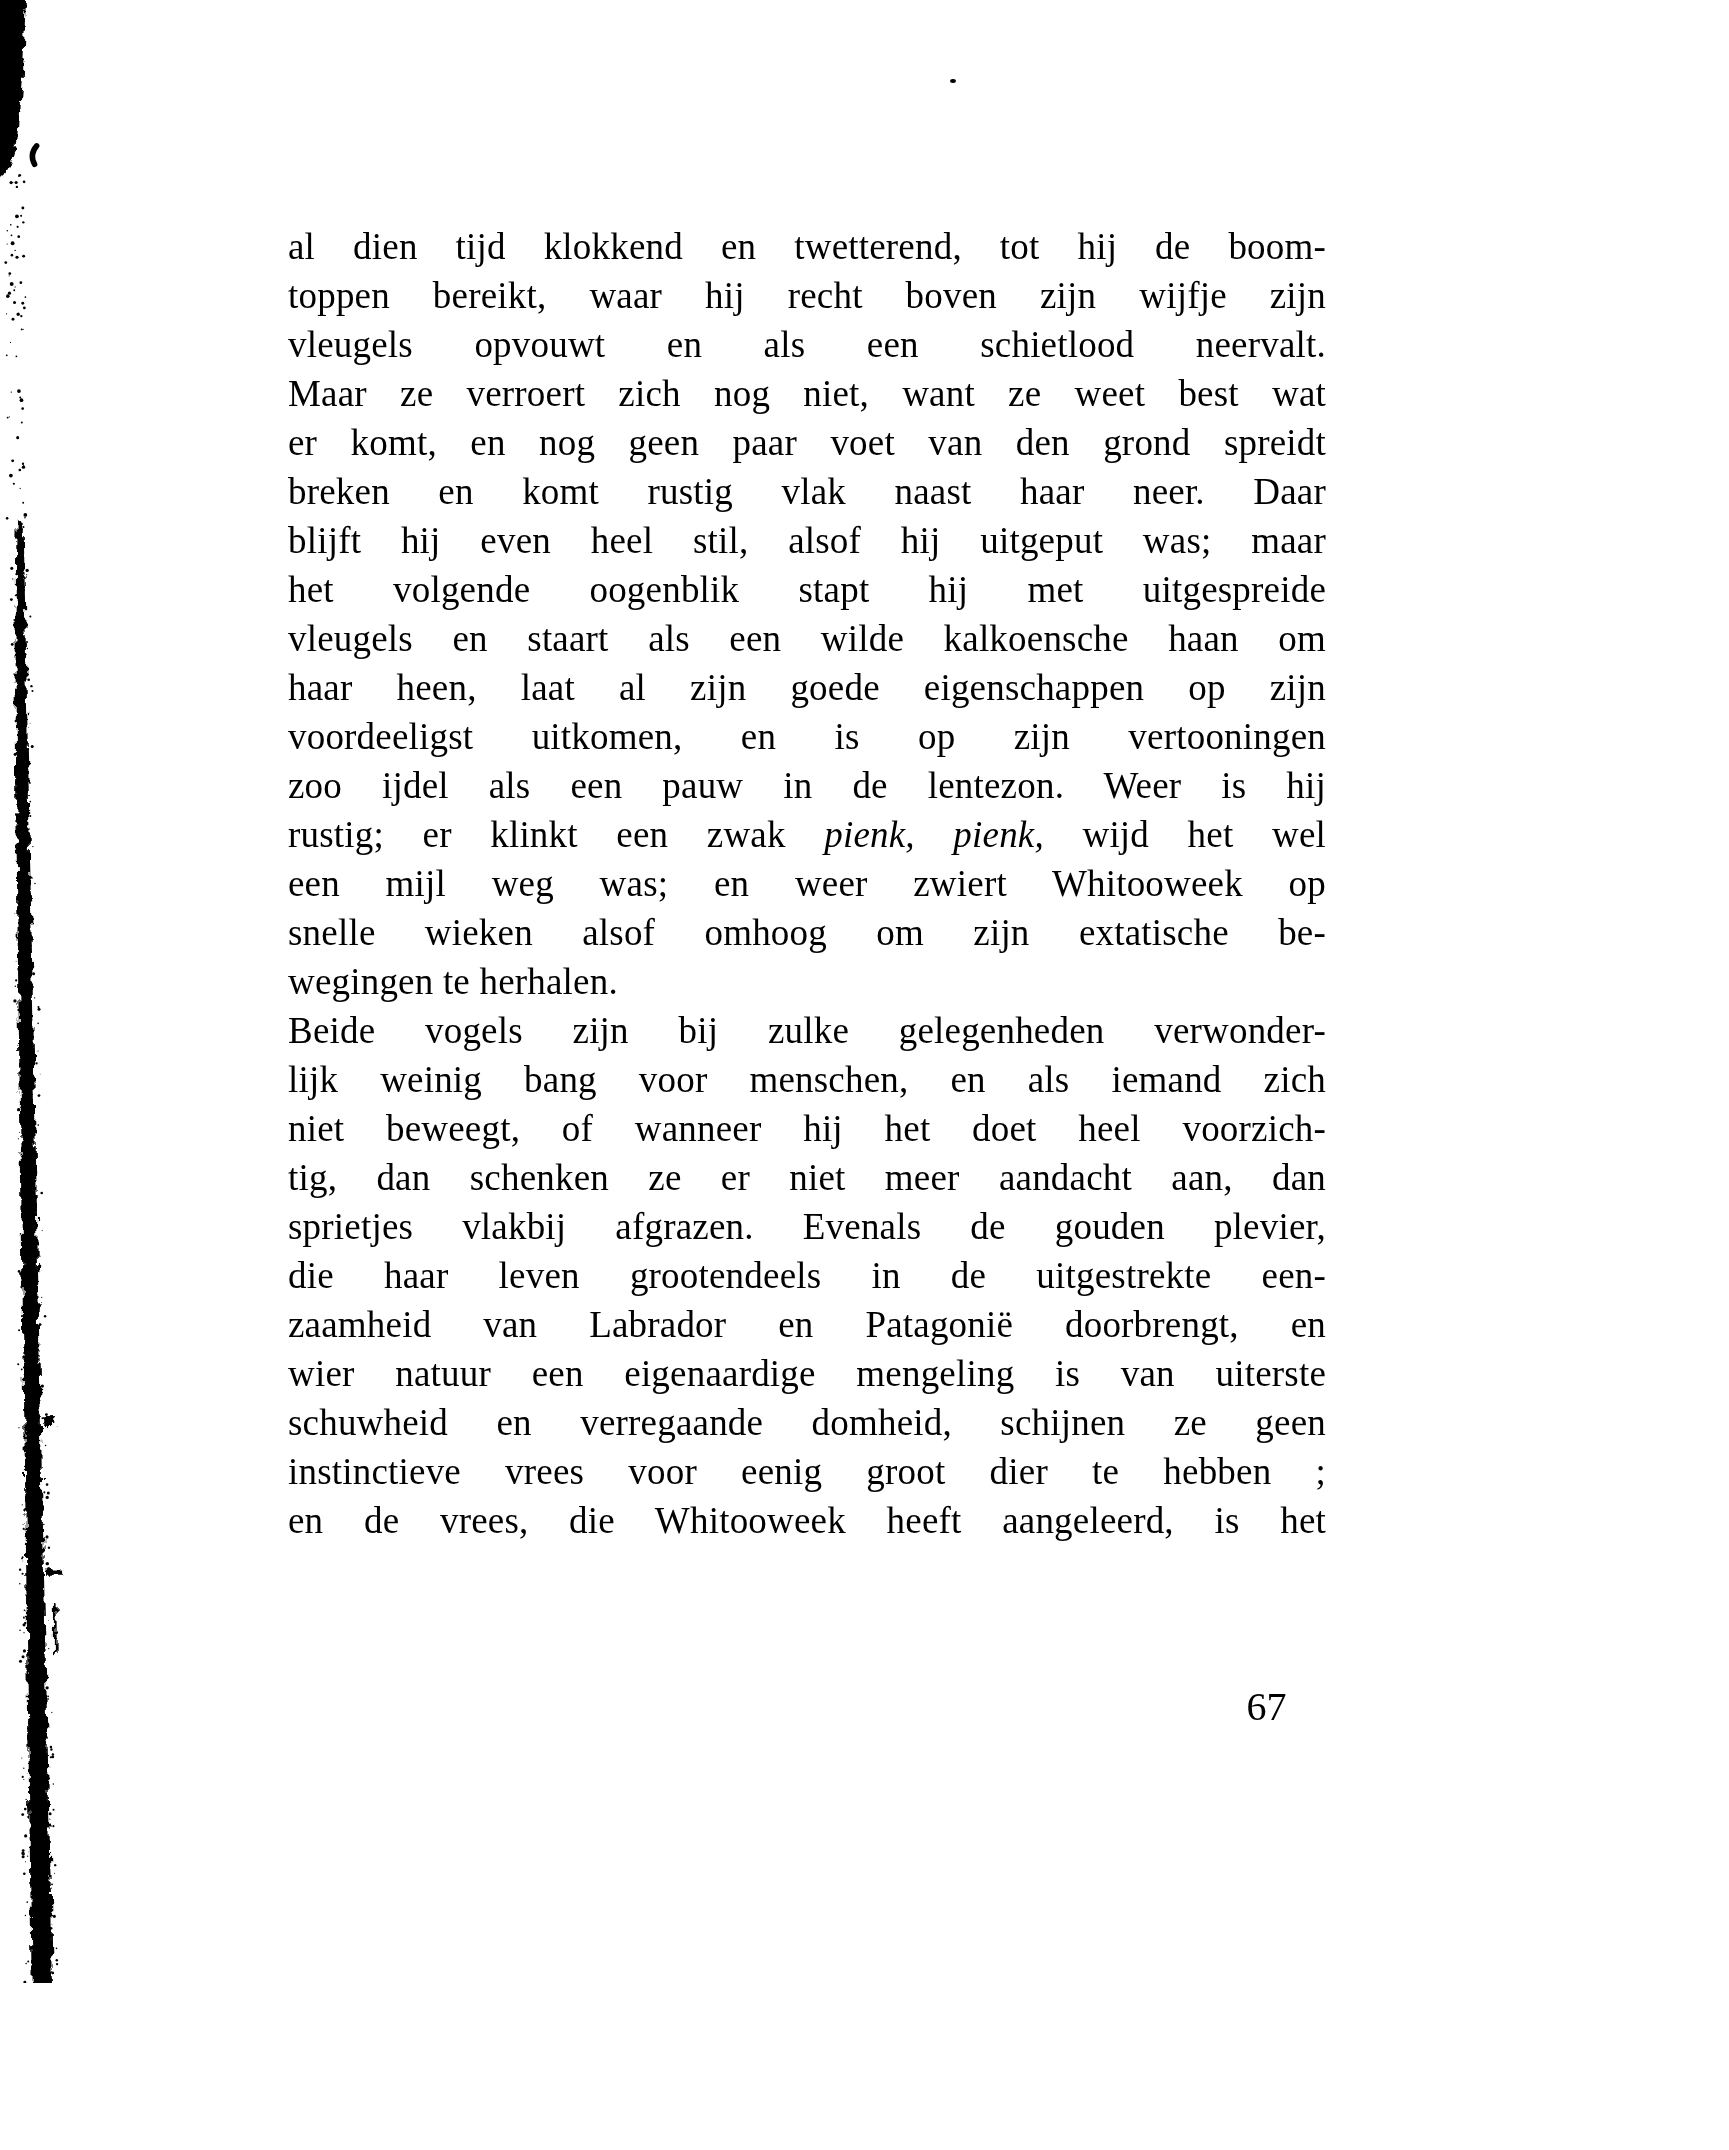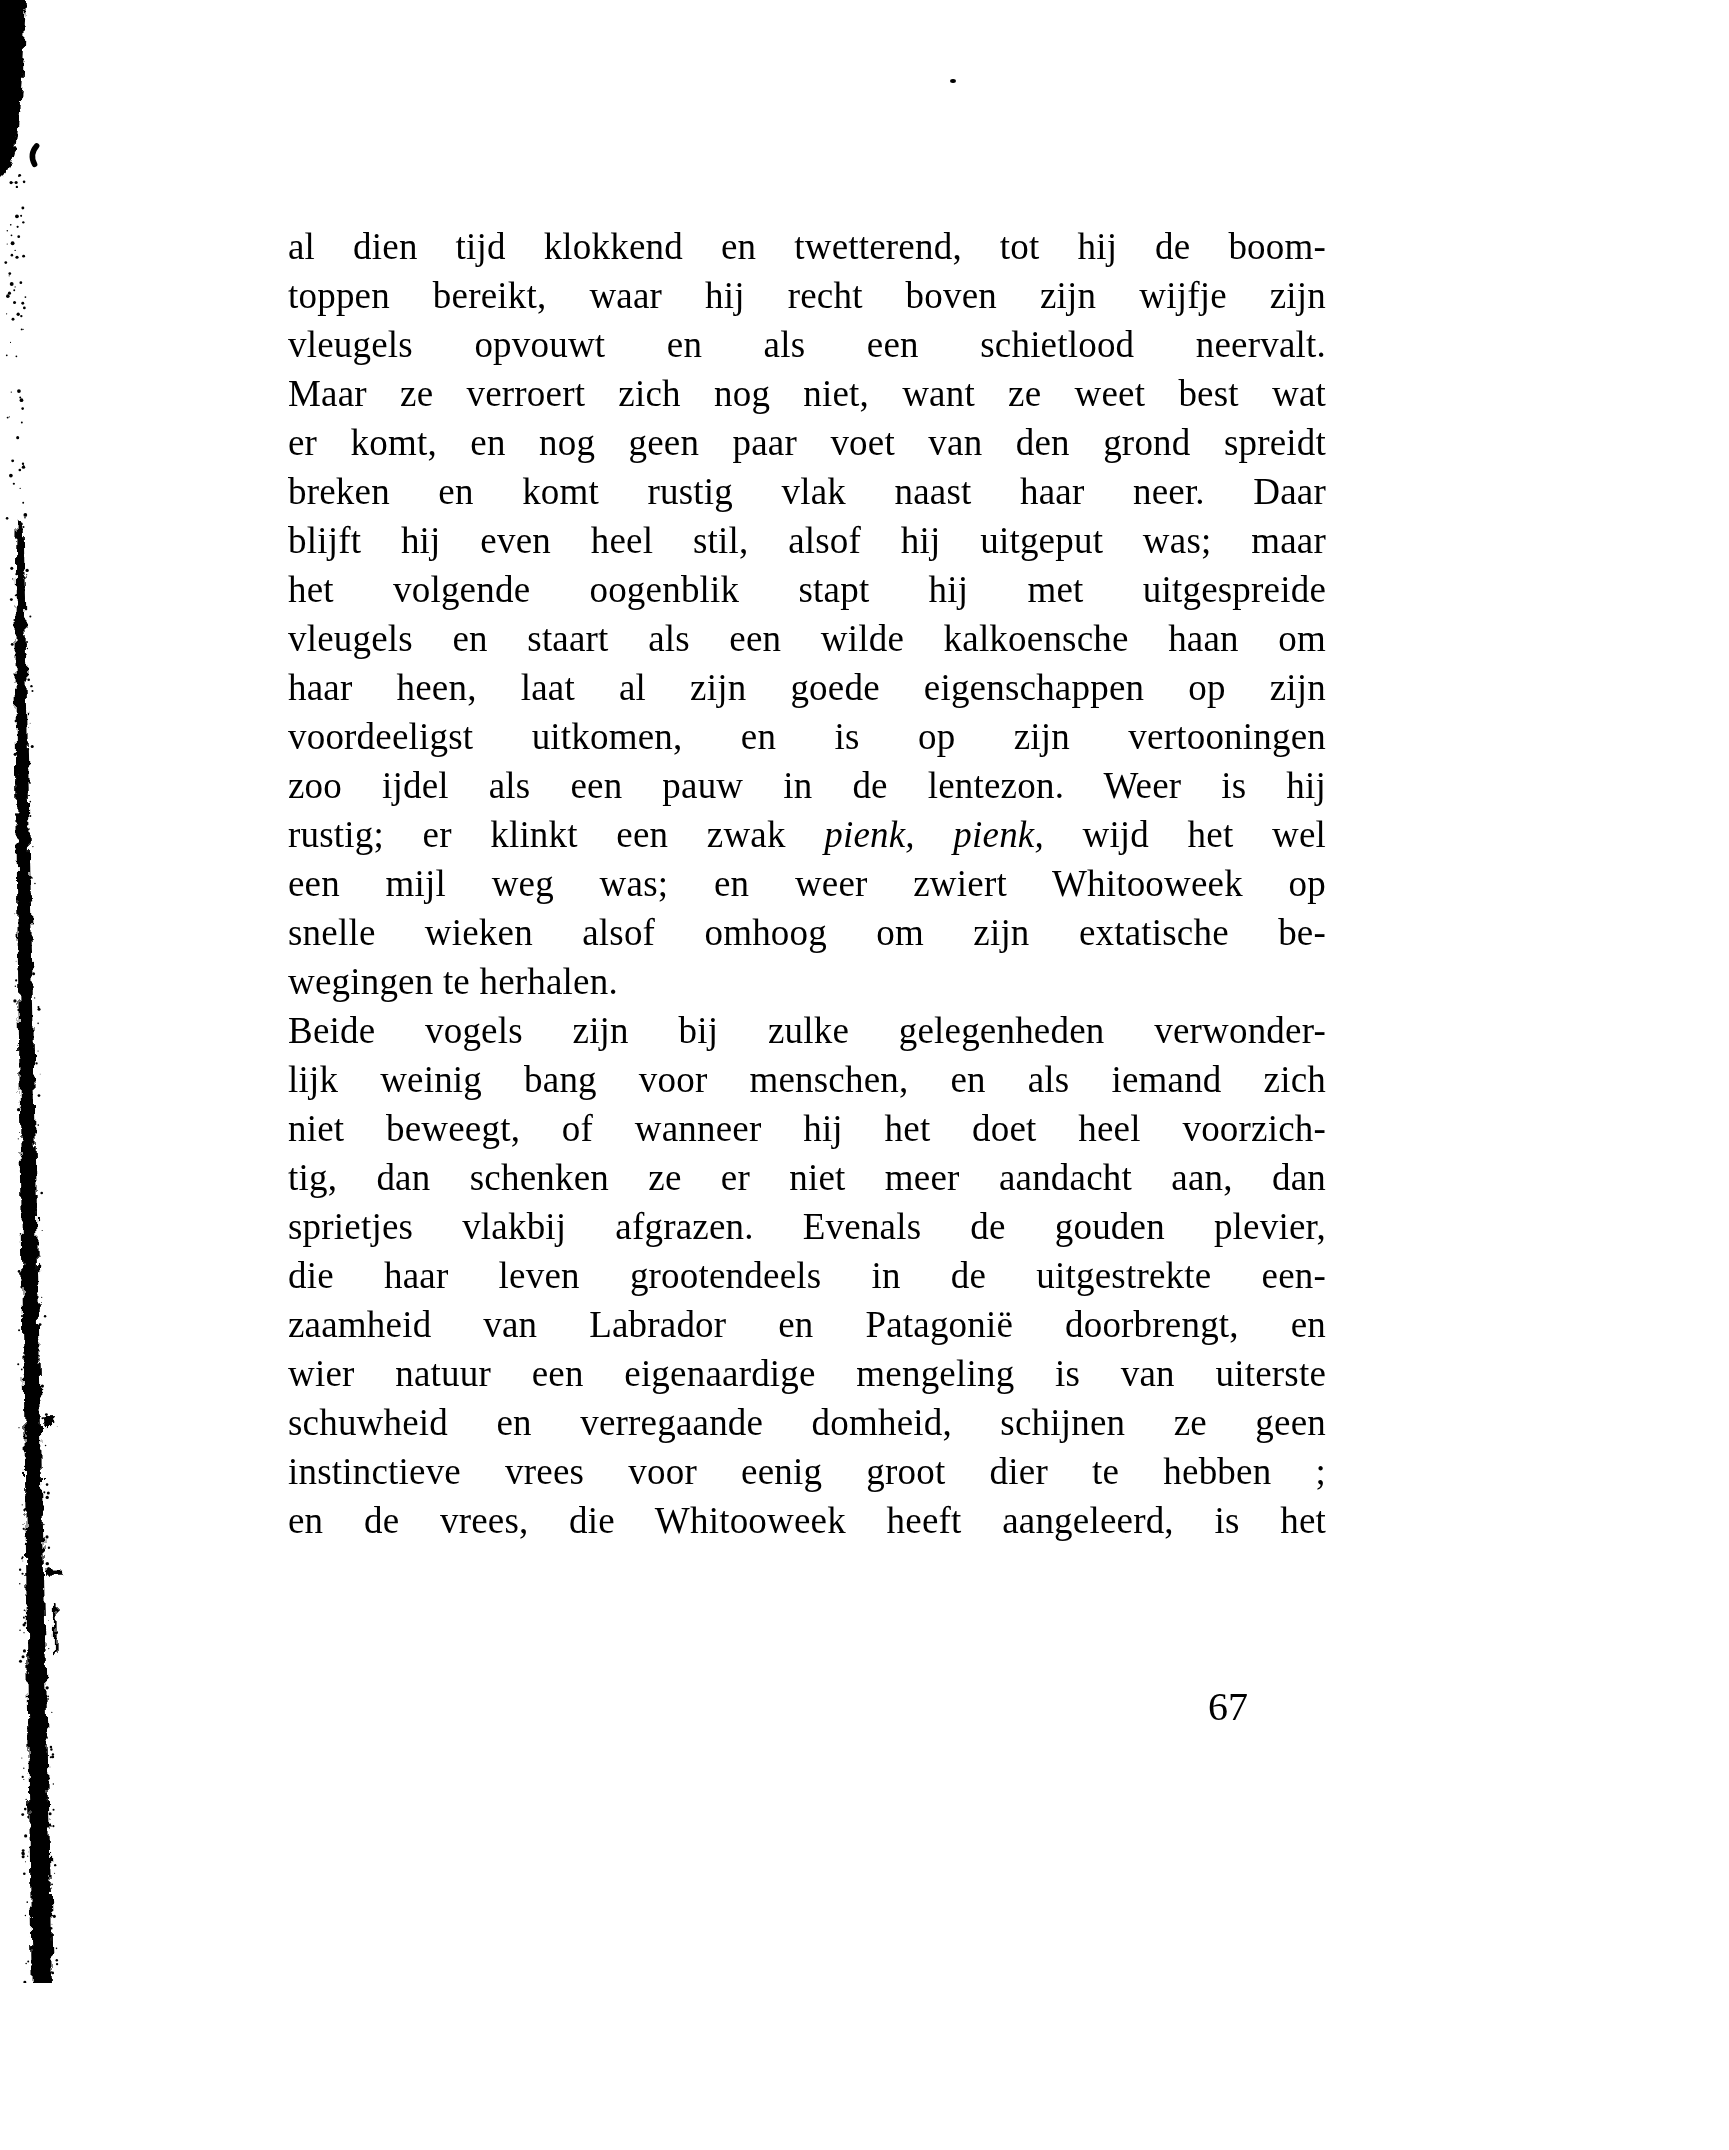--- a/index.html
+++ b/index.html
@@ -29,21 +29,21 @@
   }
   .line.short{
     text-align-last:left;
   }
   .line em{font-style:italic;}
   .page-number{
     position:absolute;
     left:1208px;
     top:1683px;
     width:117px;
-    text-align:left;
+    text-align:center;
     font-size:40px;
     line-height:48px;
     color:#000000;
   }
   .tiny-speck{
     position:absolute;
     left:950px;
     top:79px;
     width:5.5px;
     height:4.1px;

